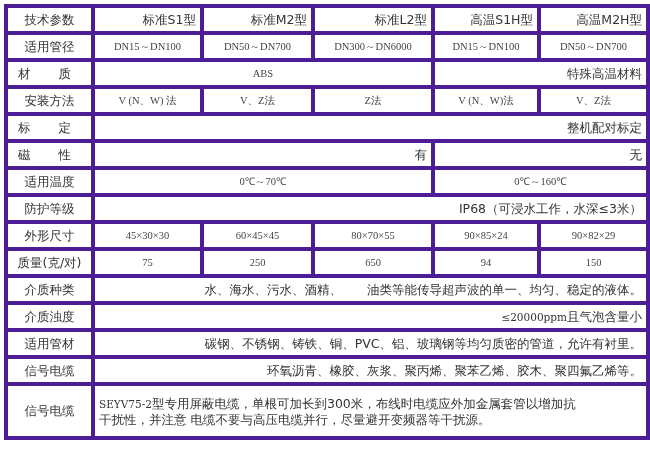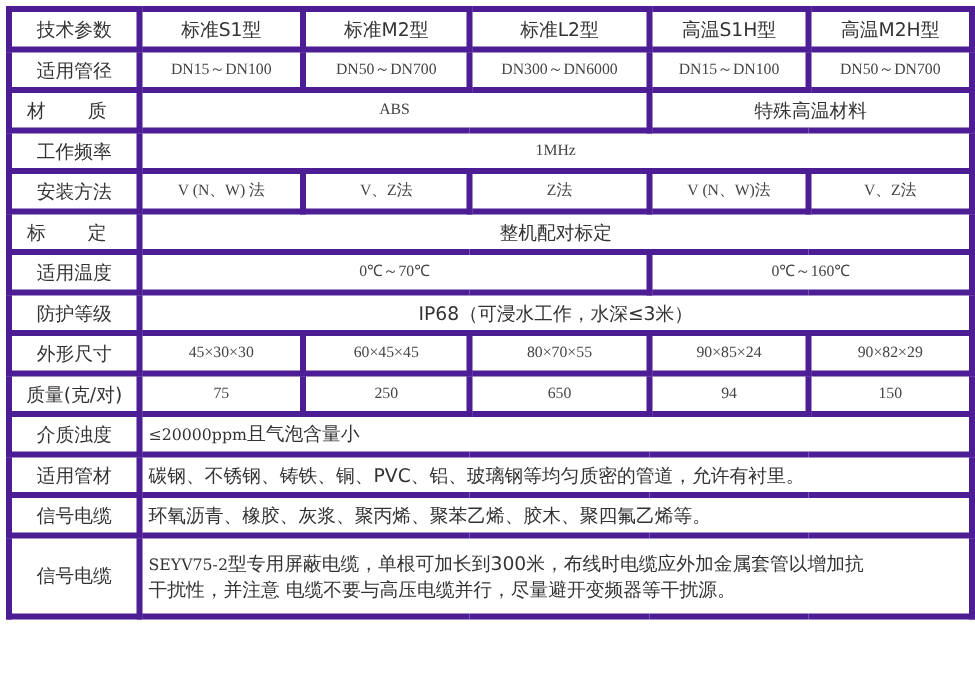--- a/index.html
+++ b/index.html
@@ -49,21 +49,21 @@
       display: inline-block;
       width: 28px;
     }
     td.c { text-align: center; }
     td.l { text-align: left; padding-left: 6px; }
     td.mono {
       font-family: Liberation Serif, serif;
       font-size: 10.5px;
       color: #444;
     }
-    td.cn { font-size: 12.5px; }
+    td.cn { font-size: 12.5px; text-align: right; }
     td.wrap { white-space: normal; }
     tr.tall td { height: 50px; }
     .cable-text {
       display: block;
       font-size: 12.5px;
       line-height: 15px;
       white-space: normal;
     }
     .cable-text .mono-inline {
       font-family: "DejaVu Serif", "Liberation Serif", serif;
@@ -101,39 +101,40 @@
     <td class="c mono">DN15～DN100</td>
     <td class="c mono">DN50～DN700</td>
   </tr>
 
   <tr>
     <td class="label spaced"><span>材</span><span class="gap"></span><span>质</span></td>
     <td class="c mono" colspan="3">ABS</td>
     <td class="c cn" colspan="2">特殊高温材料</td>
   </tr>
 
-  <tr>
-    <td class="label">工作频率</td>
-    <td class="c mono" colspan="5">1MHz</td>
-  </tr>
 
   <tr>
     <td class="label">安装方法</td>
     <td class="c mono">V (N、W) 法</td>
     <td class="c mono">V、Z法</td>
     <td class="c mono">Z法</td>
     <td class="c mono">V (N、W)法</td>
     <td class="c mono">V、Z法</td>
   </tr>
 
   <tr>
     <td class="label spaced"><span>标</span><span class="gap"></span><span>定</span></td>
     <td class="c cn" colspan="5">整机配对标定</td>
   </tr>
 
+  <tr>
+    <td class="label spaced"><span>磁</span><span class="gap"></span><span>性</span></td>
+    <td class="c cn" colspan="3">有</td>
+    <td class="c cn" colspan="2">无</td>
+  </tr>
 
   <tr>
     <td class="label">适用温度</td>
     <td class="c mono" colspan="3">0℃～70℃</td>
     <td class="c mono" colspan="2">0℃～160℃</td>
   </tr>
 
   <tr>
     <td class="label">防护等级</td>
     <td class="c cn" colspan="5">IP68（可浸水工作，水深≤3米）</td>
@@ -150,20 +151,24 @@
 
   <tr>
     <td class="label">质量(克/对)</td>
     <td class="c mono">75</td>
     <td class="c mono">250</td>
     <td class="c mono">650</td>
     <td class="c mono">94</td>
     <td class="c mono">150</td>
   </tr>
 
+  <tr>
+    <td class="label">介质种类</td>
+    <td class="l cn" colspan="5">水、海水、污水、酒精、　　油类等能传导超声波的单一、均匀、稳定的液体。</td>
+  </tr>
 
   <tr>
     <td class="label">介质浊度</td>
     <td class="l cn" colspan="5"><span class="mono-inline" style="font-family:'DejaVu Serif','Liberation Serif',serif;font-size:10.5px;">≤20000ppm</span><span>且气泡含量小</span></td>
   </tr>
 
   <tr>
     <td class="label">适用管材</td>
     <td class="l cn" colspan="5">碳钢、不锈钢、铸铁、铜、PVC、铝、玻璃钢等均匀质密的管道，允许有衬里。</td>
   </tr>

